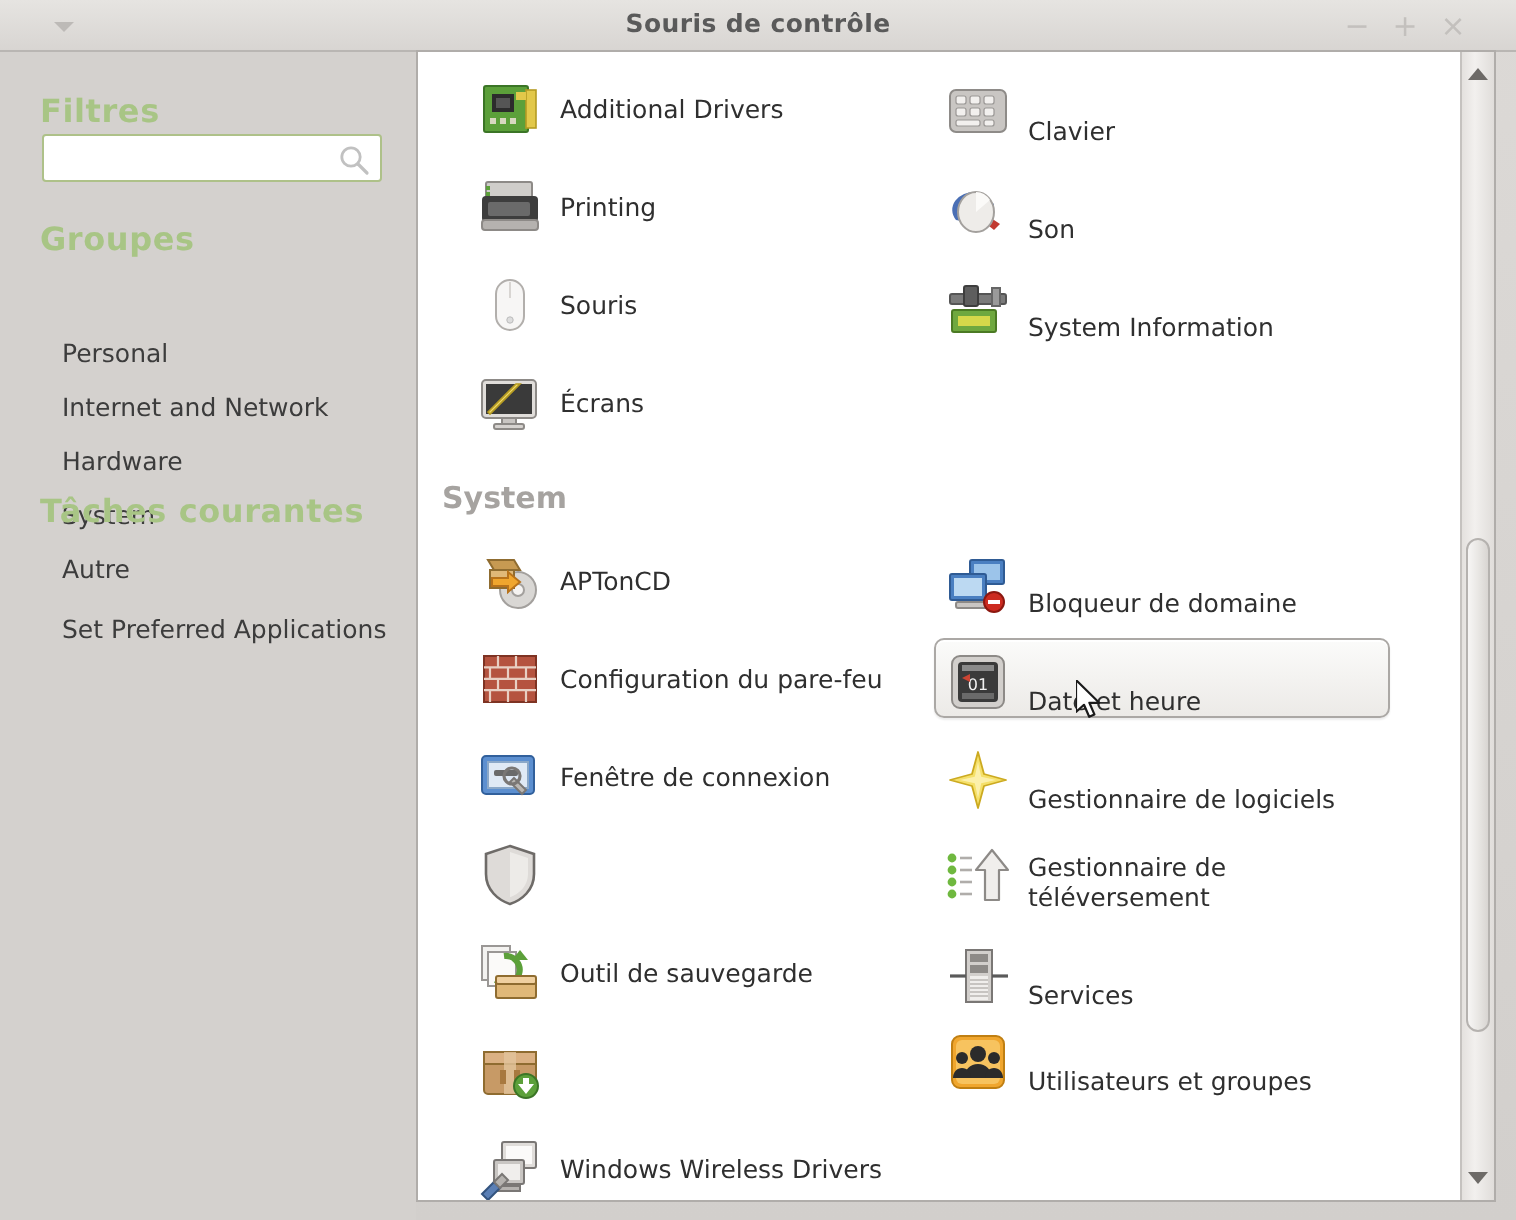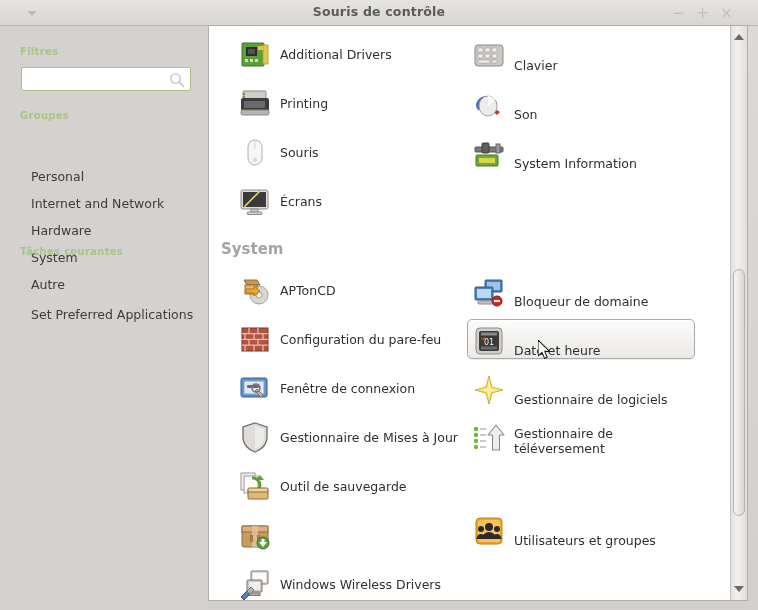--- a/index.html
+++ b/index.html
@@ -67,21 +67,21 @@
   #sidebar {
     position: absolute;
     left: 0; top: 26px;
     width: 208px; height: 584px;
     background: #d4d1ce;
     box-sizing: border-box;
   }
   .side-head {
     position: absolute;
     left: 20px;
-    font-size: 10px;
+    font-size: 16px;
     font-weight: bold;
     color: #a8c585;
     letter-spacing: .3px;
   }
   #head-filtres  { top: 20px; }
   #head-groupes  { top: 84px; }
   #head-taches   { top: 220px; }
 
   #search-wrap {
     position: absolute;
@@ -449,21 +449,20 @@
           </span>
           <span class="label">Gestionnaire de logiciels</span>
         </div>
         <div class="grid-item col-left" style="top: 391px;">
           <span class="icon">
             <svg class="ic" viewBox="0 0 34 34">
               <path d="M17 3l12 4v10c0 8-6 13-12 15-6-2-12-7-12-15V7z" fill="#dedbd8" stroke="#6e6b68" stroke-width="1.3"></path>
               <path d="M17 6l9 3v8c0 6-4.5 10-9 11.6z" fill="#f3f2f0" opacity=".7"></path>
             </svg>
           </span>
-          <span class="label">Gestionnaire de Mises à Jour</span>
         </div>
         <div class="grid-item col-right" style="top: 391px;">
           <span class="icon">
             <svg class="ic" viewBox="0 0 34 34">
               <g fill="#6fb83f">
                 <circle cx="4" cy="7" r="2.2"></circle>
                 <circle cx="4" cy="13" r="2.2"></circle>
                 <circle cx="4" cy="19" r="2.2"></circle>
                 <circle cx="4" cy="25" r="2.2"></circle>
               </g>
@@ -484,20 +483,40 @@
               <rect x="3" y="4" width="14" height="17" fill="#f3f2f0" stroke="#9a9795"></rect>
               <rect x="6" y="7" width="14" height="17" fill="#fbfaf9" stroke="#9a9795"></rect>
               <path d="M14 9a7 7 0 1 1-4 12" fill="none" stroke="#5ca03a" stroke-width="3"></path>
               <polygon points="22,6 26,11 18,11" fill="#5ca03a"></polygon>
               <rect x="10" y="21" width="20" height="9" rx="1" fill="#e0b878" stroke="#8f6c30"></rect>
               <rect x="10" y="19" width="20" height="4" rx="1" fill="#f0d0a0" stroke="#8f6c30"></rect>
             </svg>
           </span>
           <span class="label">Outil de sauvegarde</span>
         </div>
+        <div class="grid-item col-right" style="top: 440px;">
+          <span class="icon">
+            <svg class="ic" viewBox="0 0 34 34">
+              <rect x="11" y="4" width="13" height="26" fill="#d2cfcc" stroke="#7a7775"></rect>
+              <rect x="13" y="6" width="9" height="4" fill="#8d8a87"></rect>
+              <rect x="13" y="11.5" width="9" height="4" fill="#8d8a87"></rect>
+              <rect x="13" y="17" width="9" height="12" fill="#f0eeec"></rect>
+              <g stroke="#b5b2af" stroke-width=".7">
+                <line x1="13" y1="19" x2="22" y2="19"></line>
+                <line x1="13" y1="21" x2="22" y2="21"></line>
+                <line x1="13" y1="23" x2="22" y2="23"></line>
+                <line x1="13" y1="25" x2="22" y2="25"></line>
+                <line x1="13" y1="27" x2="22" y2="27"></line>
+              </g>
+              <line x1="3" y1="17" x2="11" y2="17" stroke="#5a5a5a" stroke-width="1.6"></line>
+              <line x1="24" y1="17" x2="32" y2="17" stroke="#5a5a5a" stroke-width="1.6"></line>
+            </svg>
+          </span>
+          <span class="label">Services</span>
+        </div>
         <div class="grid-item col-left" style="top: 489px;">
           <span class="icon">
             <svg class="ic" viewBox="0 0 34 34">
               <rect x="4" y="8" width="26" height="21" rx="2" fill="#c79a66" stroke="#8f6c30"></rect>
               <rect x="4" y="8" width="26" height="6" fill="#dbb183" stroke="#8f6c30"></rect>
               <rect x="14" y="8" width="6" height="21" fill="#e2c49c" opacity=".8"></rect>
               <rect x="12" y="17" width="3" height="7" fill="#a8793f"></rect>
               <rect x="19" y="17" width="3" height="7" fill="#a8793f"></rect>
               <circle cx="25" cy="25" r="6" fill="#5ca03a" stroke="#3b7526"></circle>
               <polygon points="25,29 21,24 23.5,24 23.5,21 26.5,21 26.5,24 29,24" fill="#fff"></polygon>

